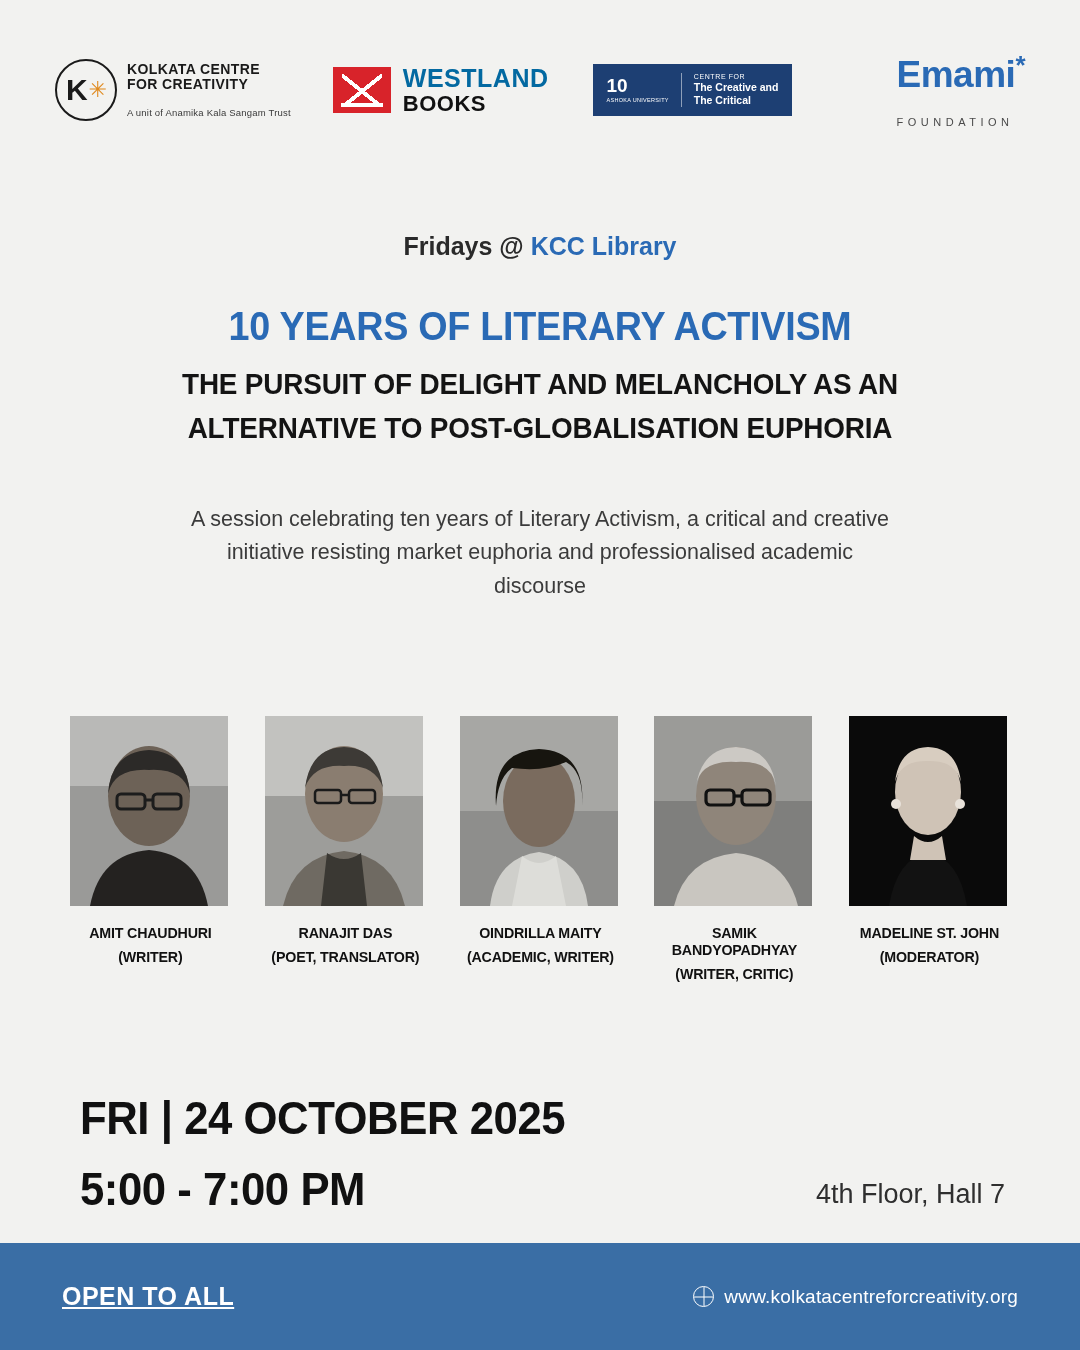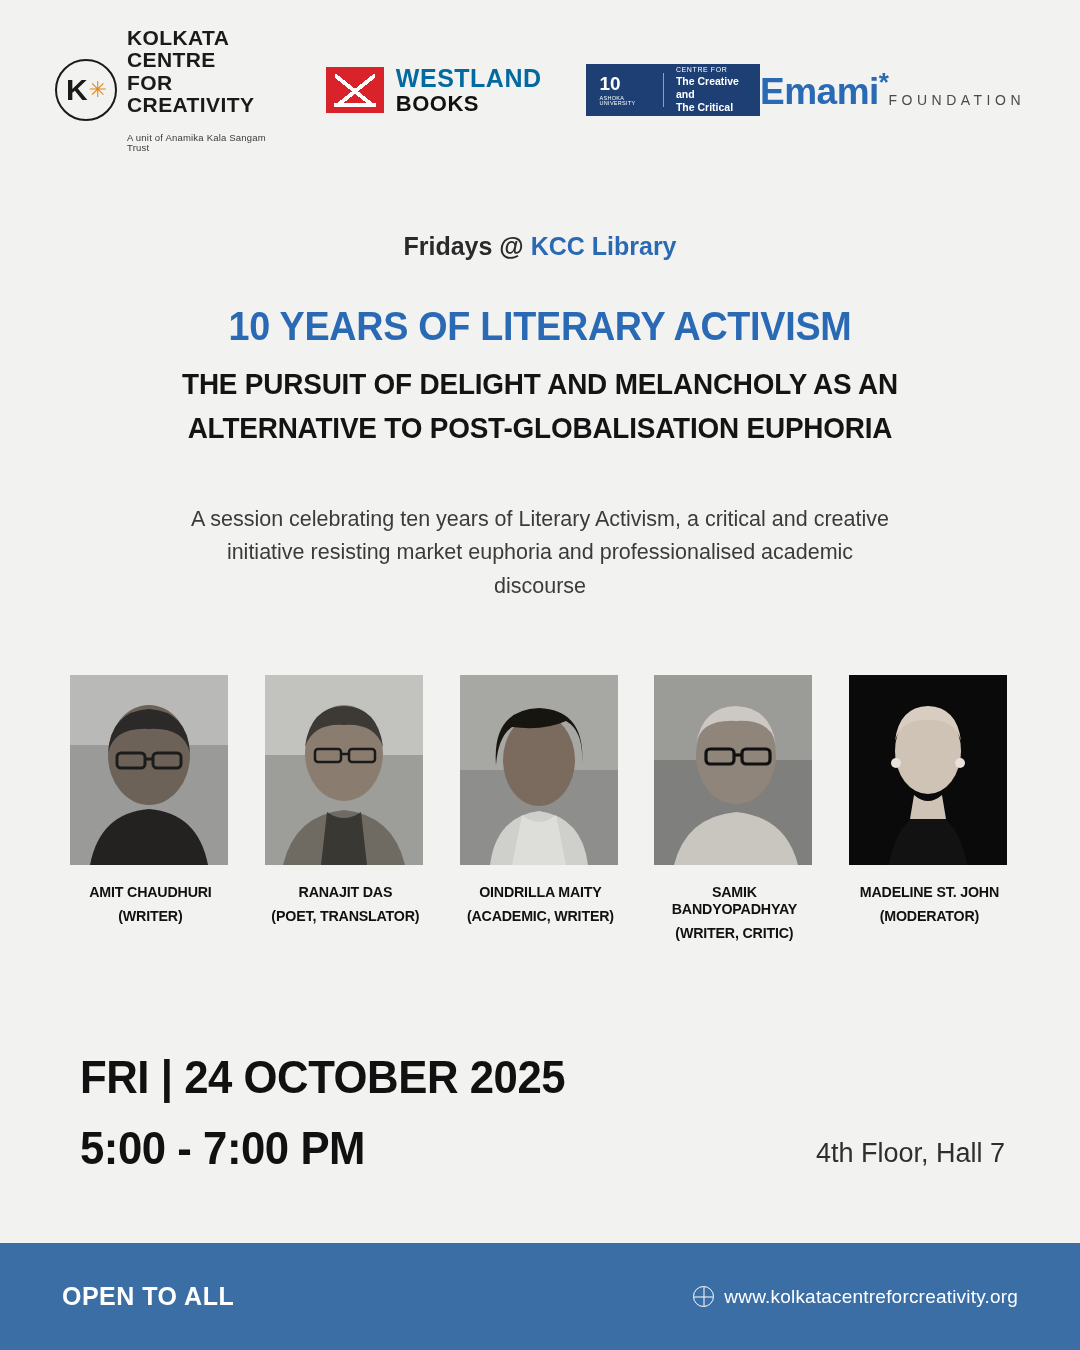--- a/index.html
+++ b/index.html
@@ -58,21 +58,21 @@
   .kcc-mark .star {
     position: absolute;
     right: 8px; top: 50%;
     transform: translateY(-52%);
     color: #e08a1e;
     font-size: 22px;
     line-height: 1;
   }
   .kcc-text { line-height: 1.05; }
   .kcc-text .l1, .kcc-text .l2 {
-    font-size: 21px;
+    font-size: 14px;
     font-weight: bold;
     letter-spacing: .4px;
     color: #1a1a1a;
   }
   .kcc-text .l3 {
     font-size: 9.5px;
     color: #3a3a3a;
     margin-top: 17px;
     letter-spacing: .2px;
   }
@@ -126,34 +126,34 @@
   .ashoka-left .uni { font-size: 5.5px; letter-spacing: .3px; margin-top: 3px; }
   .ashoka-div { width: 1px; height: 34px; background: rgba(255,255,255,.5); }
   .ashoka-right { line-height: 1.25; }
   .ashoka-right .c1 { font-size: 7px; letter-spacing: .6px; }
   .ashoka-right .c2 { font-size: 10.5px; font-weight: bold; }
   .ashoka-right .c3 { font-size: 10.5px; font-weight: bold; }
 
   
   .emami-logo {
     margin-left: auto;
-    flex-direction: row;
+    flex-direction: column;
     align-items: flex-start;
     line-height: 1;
   }
   .emami-logo .l1 {
     font-size: 37px;
     font-weight: bold;
     color: #2a6ab5;
     letter-spacing: -.5px;
     position: relative;
   }
   .emami-logo .l1 .ast { color: #2a6ab5; font-size: 26px; vertical-align: super; }
   .emami-logo .l2 {
-    font-size: 14px;
+    font-size: 11px;
     color: #4a4a4a;
     letter-spacing: 4.5px;
     margin-top: 24px;
   }
 
   
   .series {
     text-align: center;
     font-size: 25px;
     font-weight: bold;
@@ -191,21 +191,21 @@
   }
 
   
   .speakers {
     display: flex;
     justify-content: center;
     gap: 34px;
     margin-top: 72px;
     padding: 0 70px;
   }
-  .speaker { width: 182px; }
+  .speaker { width: 182px; margin-top: 41px; }
   .portrait {
     width: 158px; height: 190px;
     overflow: hidden;
     position: relative;
     background: #888;
   }
   .portrait svg { display: block; width: 100%; height: 100%; }
   .sp-name {
     text-align: center;
     font-size: 15px;
@@ -265,20 +265,21 @@
     display: flex;
     align-items: center;
     padding: 0 62px;
     box-sizing: border-box;
   }
   .open-all {
     color: #fff;
     font-size: 25px;
     font-weight: bold;
     letter-spacing: .5px;
+    text-decoration: underline;
   }
   .site {
     margin-left: auto;
     color: #fff;
     font-size: 19px;
     display: flex;
     align-items: center;
     gap: 10px;
     letter-spacing: .2px;
   }

